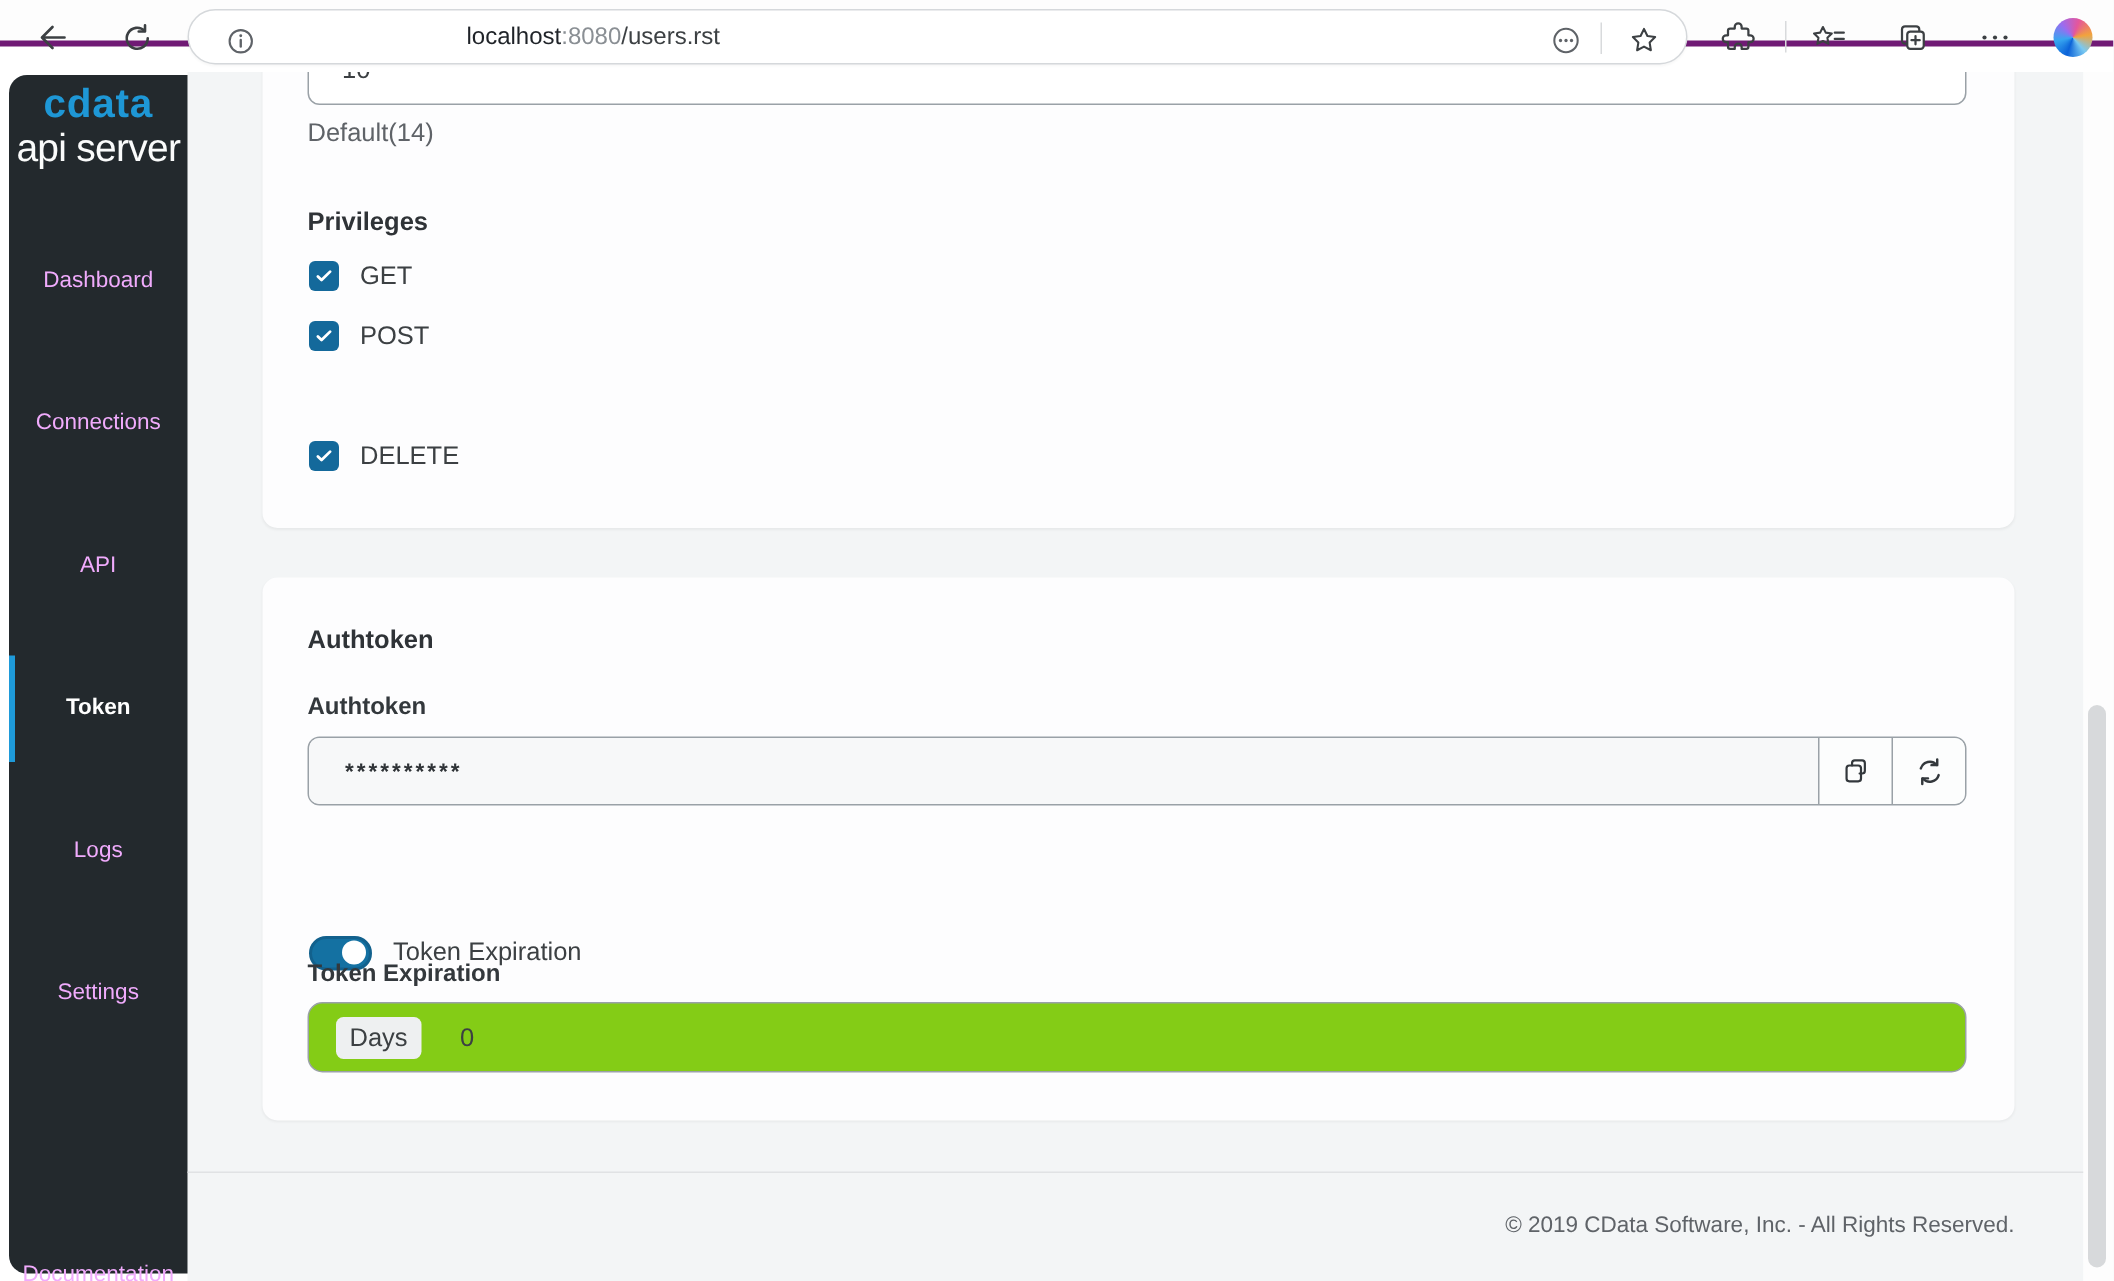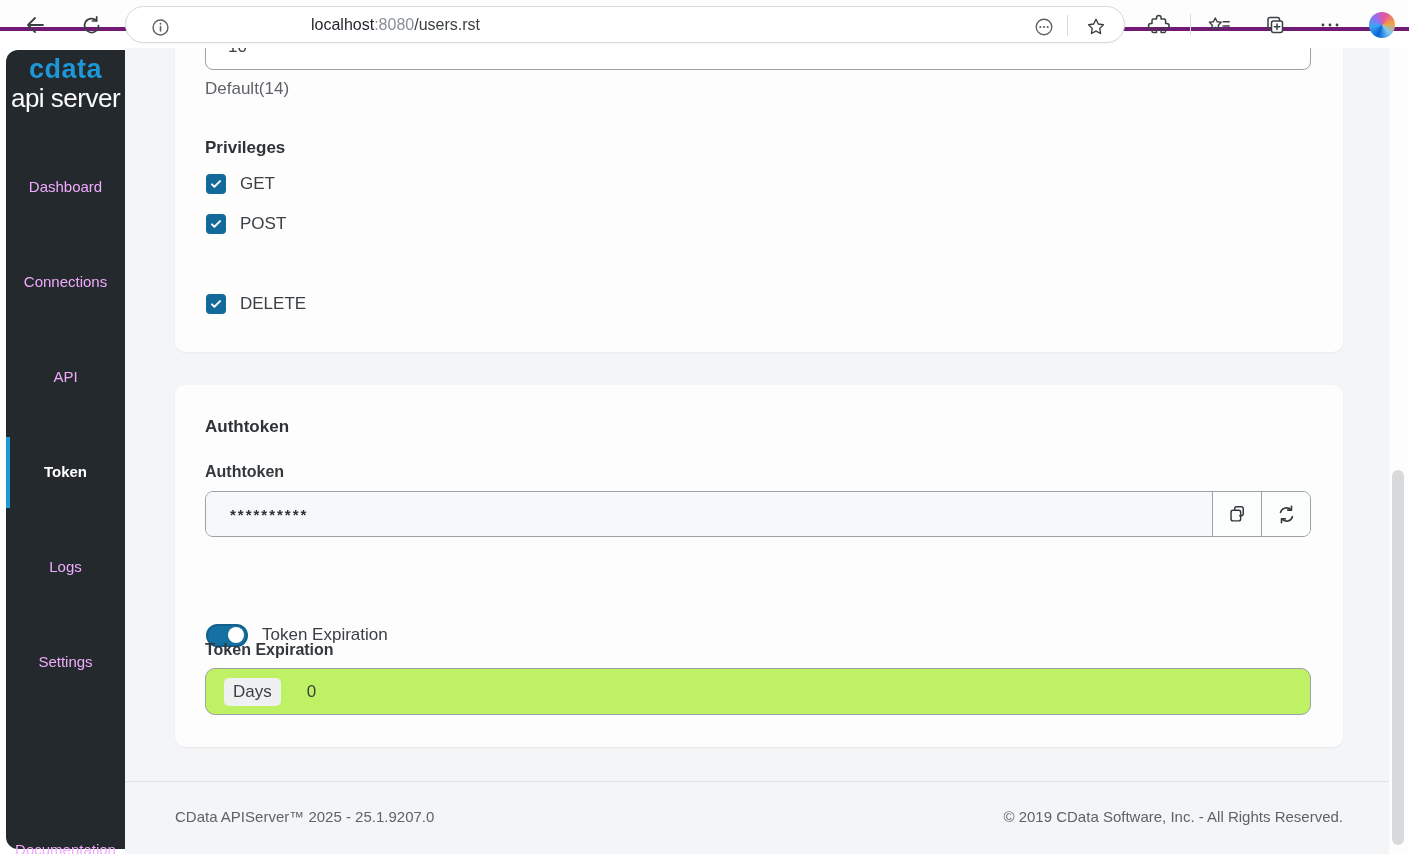--- a/index.html
+++ b/index.html
@@ -51,21 +51,21 @@
   .ig-field { flex:1 1 auto; border:none; background:#f7f8f9; font-family:"Liberation Sans",sans-serif; font-size:15px; font-weight:700; letter-spacing:2px; color:#2f3337; padding:0 24px; outline:none; }
   .ig-btn { flex:0 0 49px; border:none; border-left:1px solid #9aa1a7; background:#fcfdfd; display:flex; align-items:center; justify-content:center; cursor:pointer; }
 
   
   .toggle-row { position:absolute; left:206px; top:570px; height:34px; display:flex; align-items:center; gap:14px; }
   .toggle { width:42px; height:23px; border-radius:12px; background:#1471a2; border:2px solid #12618d; position:relative; cursor:pointer; flex:0 0 auto; }
   .toggle .knob { position:absolute; right:2px; top:1.5px; width:16px; height:16px; border-radius:50%; background:#fff; }
   .toggle-label { font-size:17px; color:#3c4043; }
 
   
-  .days-input { position:absolute; left:205px; top:620px; width:1106px; height:47px; border:1px solid #9aa1a7; border-radius:10px; background:#bef264; display:flex; align-items:center; cursor:text; }
+  .days-input { position:absolute; left:205px; top:620px; width:1106px; height:47px; border:1px solid #9aa1a7; border-radius:10px; background:#84cc16; display:flex; align-items:center; cursor:text; }
   .days-unit { margin-left:18px; padding:4px 9px; border-radius:5px; background:#eef0f1; font-size:17px; color:#3c4043; }
   .days-value { margin-left:26px; font-size:17px; color:#3c4043; }
 
   
   .footer-divider { position:absolute; left:125px; top:733px; width:1264px; height:1px; background:#e0e2e4; }
   .footer-left { position:absolute; left:175px; top:758px; height:22px; line-height:22px; font-size:15px; color:#5f6368; }
   .footer-right { position:absolute; right:66px; top:758px; height:22px; line-height:22px; font-size:15px; color:#5f6368; text-align:right; }
 
   
   .scroll-track { position:absolute; left:1389px; top:0; width:20px; height:806px; background:#fdfdfd; }
@@ -224,19 +224,18 @@
     <span class="toggle-label">Token Expiration</span>
   </div>
 
   <div class="abs lbl-semi" style="left:205px; top:591px">Token Expiration</div>
   <div class="days-input">
     <span class="days-unit">Days</span>
     <span class="days-value">0</span>
   </div>
 
   <div class="footer-divider"></div>
-  <div class="footer-left">CData APIServer™ 2025 - 25.1.9207.0</div>
   <div class="footer-right">© 2019 CData Software, Inc. - All Rights Reserved.</div>
 
   <div class="scroll-track">
     <div class="scroll-thumb"></div>
   </div>
 </div>
 
 </body></html>

